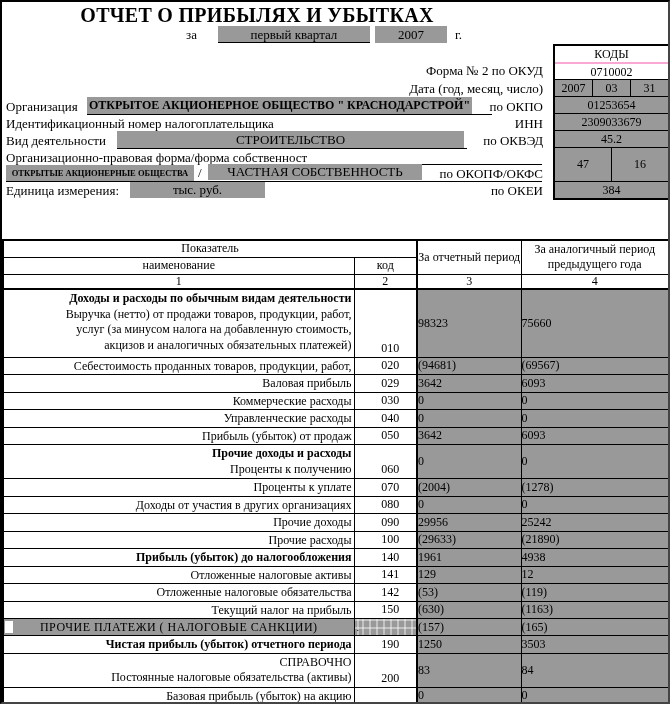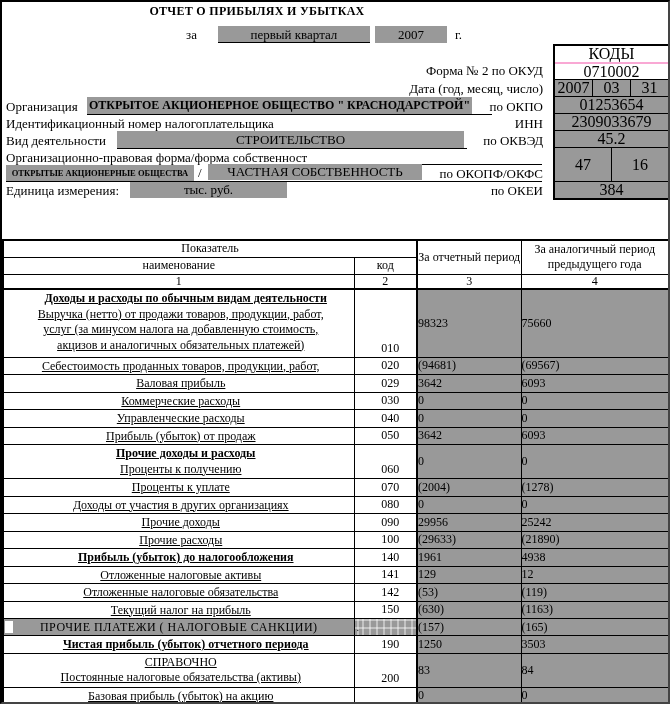--- a/index.html
+++ b/index.html
@@ -2,49 +2,49 @@
 <html><head>
 <meta charset="utf-8">
 <style>
   * { margin:0; padding:0; box-sizing:border-box; }
   body { background:#fff; font-family:"Liberation Serif", serif; color:#000; }
   .page {
     position:relative; width:670px; height:704px; overflow:hidden;
     background:#fff; border:2px solid #444; border-top-color:#000; border-left-color:#000;
   }
   .abs { position:absolute; }
-  .title { top:2px; left:20px; width:470px; text-align:center; font-size:12px; font-weight:bold; letter-spacing:.3px; }
+  .title { top:2px; left:20px; width:470px; text-align:center; font-size:20px; font-weight:bold; letter-spacing:.3px; }
   .period { top:24px; left:184px; display:flex; align-items:flex-end; font-size:13px; }
   .gbox { background:#999; text-align:center; font-size:13px; line-height:17px; height:17px; overflow:hidden; }
   .period .q { width:152px; margin-left:21px; border-bottom:1px solid #000; }
   .period .y { width:72px; margin-left:5px; }
   .period .g { margin-left:8px; }
   .lbl { font-size:13px; line-height:16px; white-space:nowrap; }
   .rlbl { right:125px; text-align:right; }
   .uline { height:1px; background:#000; }
   
-  .codes { left:551px; top:42px; width:117px; border:2px solid #000; font-size:16px; text-align:center; background:#fff; }
+  .codes { left:551px; top:42px; width:117px; border:2px solid #000; font-size:12px; text-align:center; background:#fff; }
   .codes .row { border-top:1px solid #000; height:17px; line-height:16px; overflow:hidden; }
   .codes .row.first { border-top:none; height:16px; }
   .codes .row.thick { border-top:2px solid #f9a8d4; }
   .codes .gray { background:#999; }
   .codes .split { display:flex; }
   .codes .split > div { flex:1; border-left:1px solid #000; }
   .codes .split > div:first-child { border-left:none; }
   .codes .tall { height:34px; line-height:33px; }
   
   .opf { font-size:8.5px; font-weight:bold; letter-spacing:0; line-height:16px; height:16px; }
   
   table { position:absolute; top:237px; left:0; width:666px; border-collapse:collapse; table-layout:fixed; border:2px solid #000; }
   th, td { border:1px solid #000; font-weight:normal; font-size:12px; overflow:hidden; padding:0; }
   thead th { text-align:center; line-height:15px; vertical-align:middle; }
   thead tr.h1 th, thead tr.h2 th { height:17px; }
   thead tr.h3 th { height:15px; border-bottom:2px solid #000; line-height:13px; }
   .bl2 { border-left:2px solid #000 !important; }
-  td.c-name { text-align:center; vertical-align:top; padding:1px 2px 0 6px;text-decoration:underline; }
+  td.c-name { text-align:right; vertical-align:top; padding:1px 2px 0 6px; }
   td.c-name .ln { line-height:15.5px; white-space:nowrap; }
   td.c-name .ln.b { font-weight:bold; padding-left:10px; }
   td.c-code { text-align:center; vertical-align:middle;padding-left:10px; }
   td.c-code.vb { vertical-align:bottom; padding-bottom:1px; }
   td.c-val { text-align:left; vertical-align:middle; background:#999; }
   td.hatch-name { background:#999; text-align:center; position:relative; vertical-align:middle; padding:0; }
   td.hatch-name .ln { line-height:15px; letter-spacing:.5px; }
   td.hatch-name::before { content:""; position:absolute; left:1px; top:2px; width:8px; height:12px; background:#fff; }
   td.hatch {
     background-color:#999; text-align:left; vertical-align:middle;
@@ -87,21 +87,21 @@
 
   <div class="abs lbl" style="top:148px;left:4px;">Организационно-правовая форма/форма собственност</div>
   <div class="abs uline" style="top:162px;left:310px;width:230px;"></div>
   <div class="abs gbox opf" style="top:163px;left:4px;width:188px;">ОТКРЫТЫЕ АКЦИОНЕРНЫЕ ОБЩЕСТВА</div>
   <div class="abs lbl" style="top:163px;left:196px;">/</div>
   <div class="abs gbox" style="top:162px;left:206px;width:214px;height:16px;line-height:16px;">ЧАСТНАЯ СОБСТВЕННОСТЬ</div>
   <div class="abs uline" style="top:179px;left:4px;width:536px;"></div>
   <div class="abs lbl rlbl" style="top:164px;">по ОКОПФ/ОКФС</div>
 
   <div class="abs lbl" style="top:181px;left:4px;">Единица измерения:</div>
-  <div class="abs gbox" style="top:180px;left:128px;width:157px;height:16px;line-height:16px;">тыс. руб.</div>
+  <div class="abs gbox" style="top:180px;left:128px;width:135px;height:16px;line-height:16px;">тыс. руб.</div>
   <div class="abs lbl rlbl" style="top:181px;">по ОКЕИ</div>
 
   <div class="abs codes">
     <div class="row first">КОДЫ</div>
     <div class="row thick">0710002</div>
     <div class="row gray split">
       <div>2007</div>
       <div>03</div>
       <div>31</div>
     </div>

